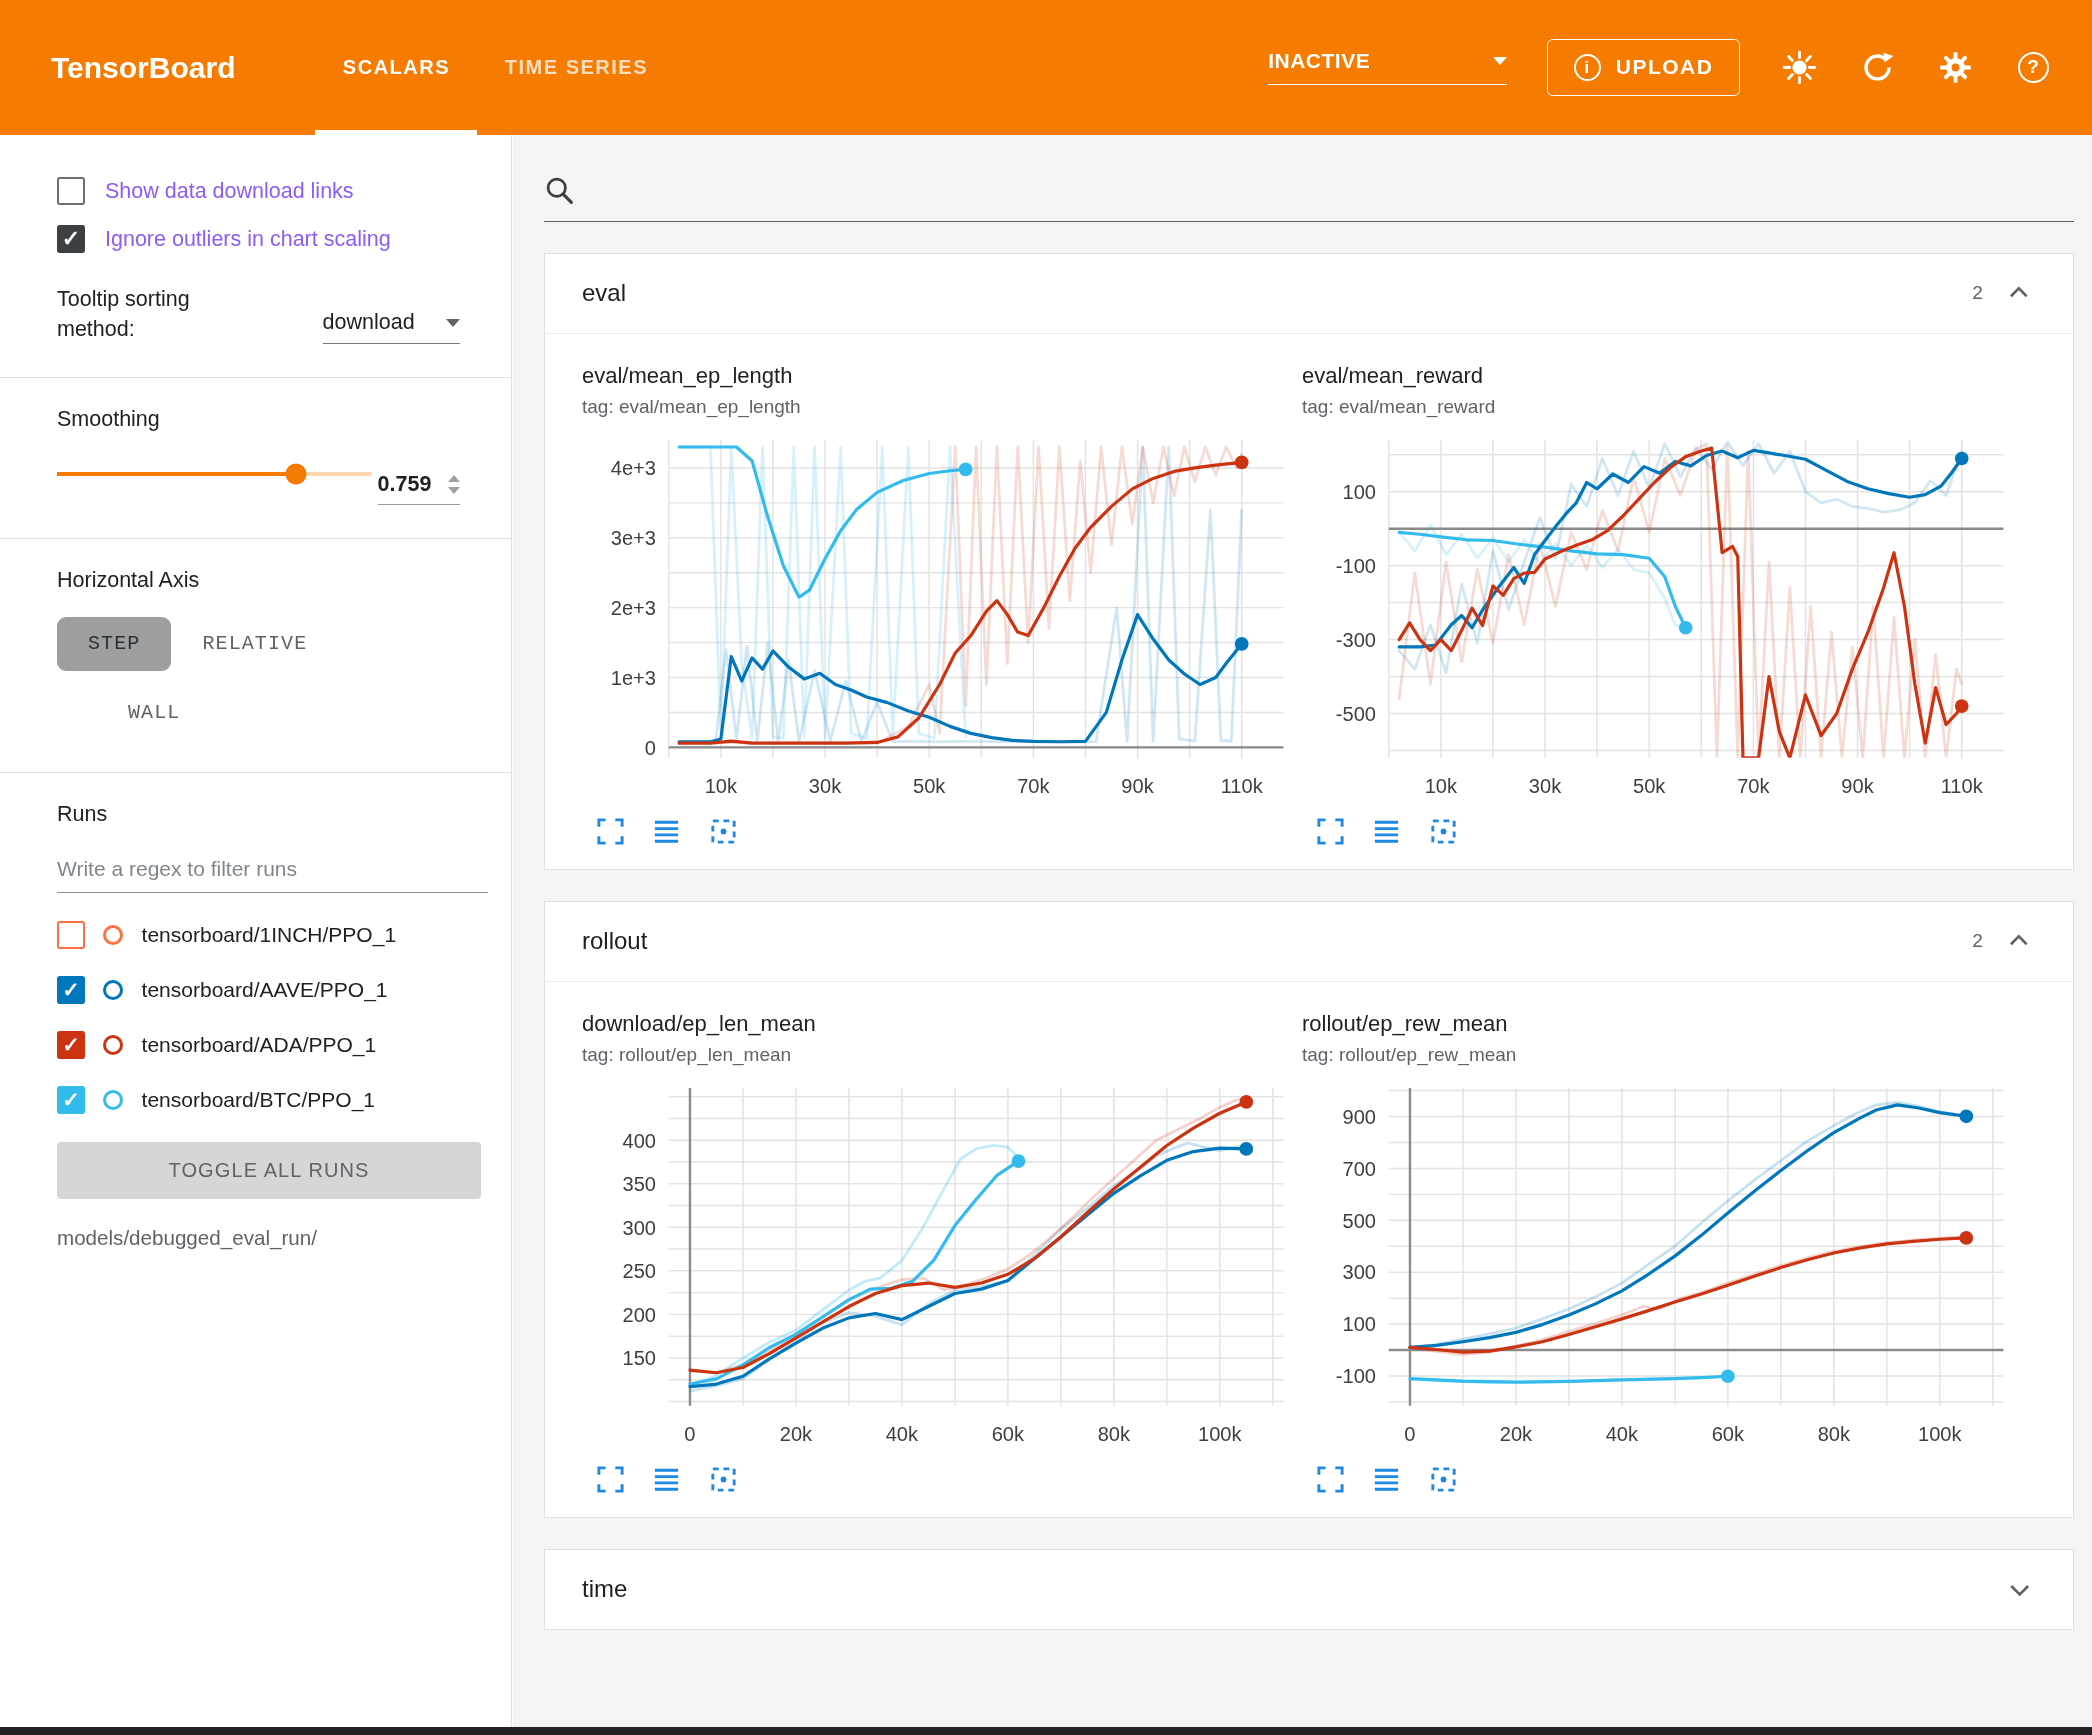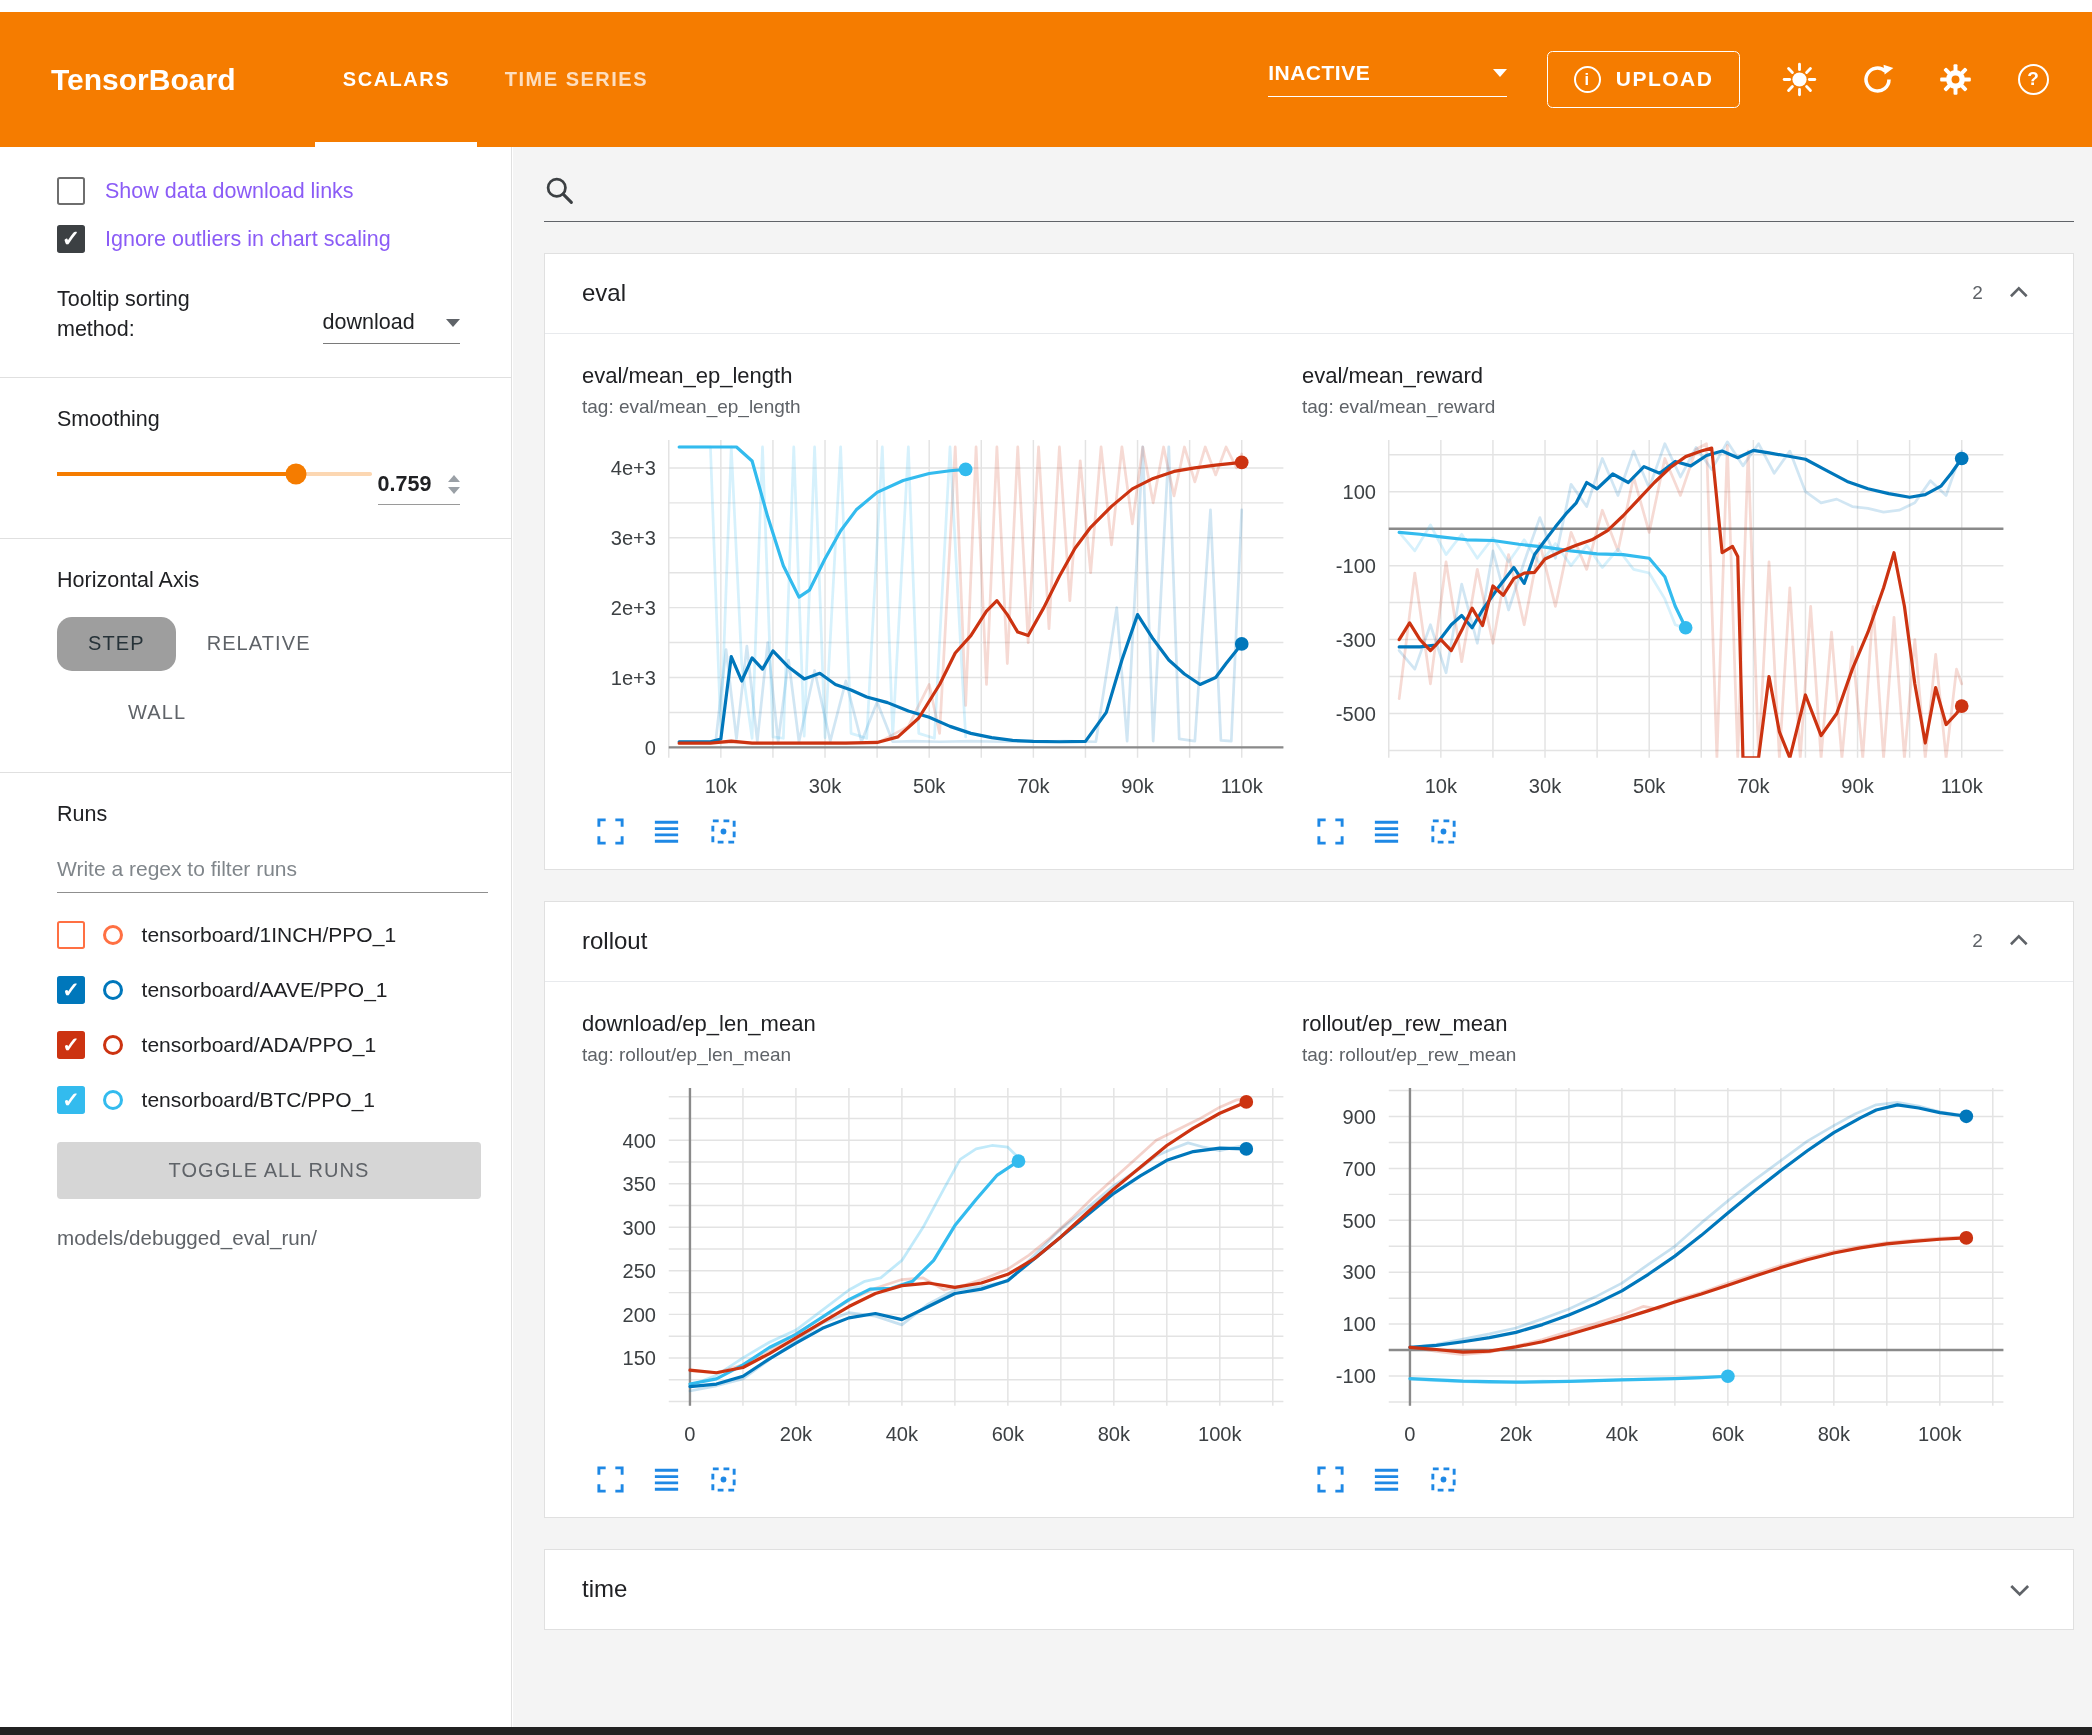--- a/index.html
+++ b/index.html
@@ -1,21 +1,21 @@
 <!DOCTYPE html>
 <html style="font-size:14.6px"><head>
 <meta charset="utf-8">
 <style>
   * { margin:0; padding:0; box-sizing:border-box; }
   html,body { width:2092px; height:1735px; overflow:hidden; background:#fff;
     font-family:"Liberation Sans", sans-serif; color:#202124; }
   body { position:relative; }
 
   
-  .header { position:absolute; top:12px; left:0; right:0; height:135px; background:#f57c00;
+  .header { position:absolute; top:0; left:0; right:0; height:135px; background:#f57c00;
     display:flex; align-items:center; padding:0 40px 0 51px; color:#fff; z-index:5; }
   .logo { font-size:30px; font-weight:bold; margin-right:80px; }
   .tabs { display:flex; height:100%; }
   .tab { display:flex; align-items:center; padding:0 27.4px; font-size:20px; font-weight:bold;
     letter-spacing:1.5px; color:rgba(255,255,255,.75); cursor:pointer; border-bottom:5.5px solid transparent;
     border-top:5.5px solid transparent; }
   .tab.active { color:#fff; border-bottom-color:#fff; }
   .header-right { margin-left:auto; display:flex; align-items:center; gap:40px; }
   .status-select { width:239px; border-bottom:1.8px solid #fff; padding-bottom:11px;
     display:flex; align-items:center; justify-content:space-between; font-size:21px; font-weight:bold;
@@ -55,22 +55,22 @@
   .slider-thumb { position:absolute; top:50%; width:21px; height:21px; border-radius:50%;
     background:#f57c00; transform:translate(-50%,-50%); cursor:grab; }
   .numbox { width:82px; border-bottom:1.4px solid #9a9a9a; display:flex; align-items:center;
     justify-content:space-between; padding-bottom:6.4px; font-size:21.5px; }
   .spinner { display:flex; flex-direction:column; gap:4.6px; }
   .spin-up { width:0; height:0; border-left:6.4px solid transparent; border-right:6.4px solid transparent;
     border-bottom:7.3px solid #9aa0a6; cursor:pointer; }
   .spin-down { width:0; height:0; border-left:6.4px solid transparent; border-right:6.4px solid transparent;
     border-top:7.3px solid #9aa0a6; cursor:pointer; }
   .axis-buttons { display:flex; flex-wrap:wrap; width:393px; margin-top:24px; row-gap:14.6px; align-items:center; }
-  .axis-btn { font-size:20px; letter-spacing:1.1px; color:#5f6368; padding:15.5px 31px; border-radius:15px;
-    background:transparent; border:none; cursor:pointer; font-family:Liberation Sans, sans-serif; }
+  .axis-btn { font-size:20px; letter-spacing:1.1px; color:#5f6368; padding:15.5px 31px; border-radius:9px;
+    background:transparent; border:none; cursor:pointer; font-family:Liberation Mono, monospace; }
   .axis-btn.active { background:#9e9e9e; color:#263238; }
   .axis-btn.wall { margin-left:40px; }
   .runs-filter { margin-top:24px; width:431px; border:none; border-bottom:1.4px solid #8f8f8f;
     font-size:21px; padding:5.5px 0 11px; outline:none; background:transparent; color:#202124; font-family:inherit; }
   .runs-filter::placeholder { color:#80868b; }
   .runs-list { margin-top:14.6px; }
   .run-row { display:flex; align-items:center; gap:18.3px; height:55px; font-size:21px; cursor:default; }
   .run-cb { width:28px; height:28px; border:2.7px solid #888; border-radius:2.7px; flex:none; position:relative; cursor:pointer; }
   .run-cb.checked::after { content:"\2713"; position:absolute; inset:0; color:#fff; font-size:21px;
     line-height:23px; text-align:center; font-weight:bold; }

